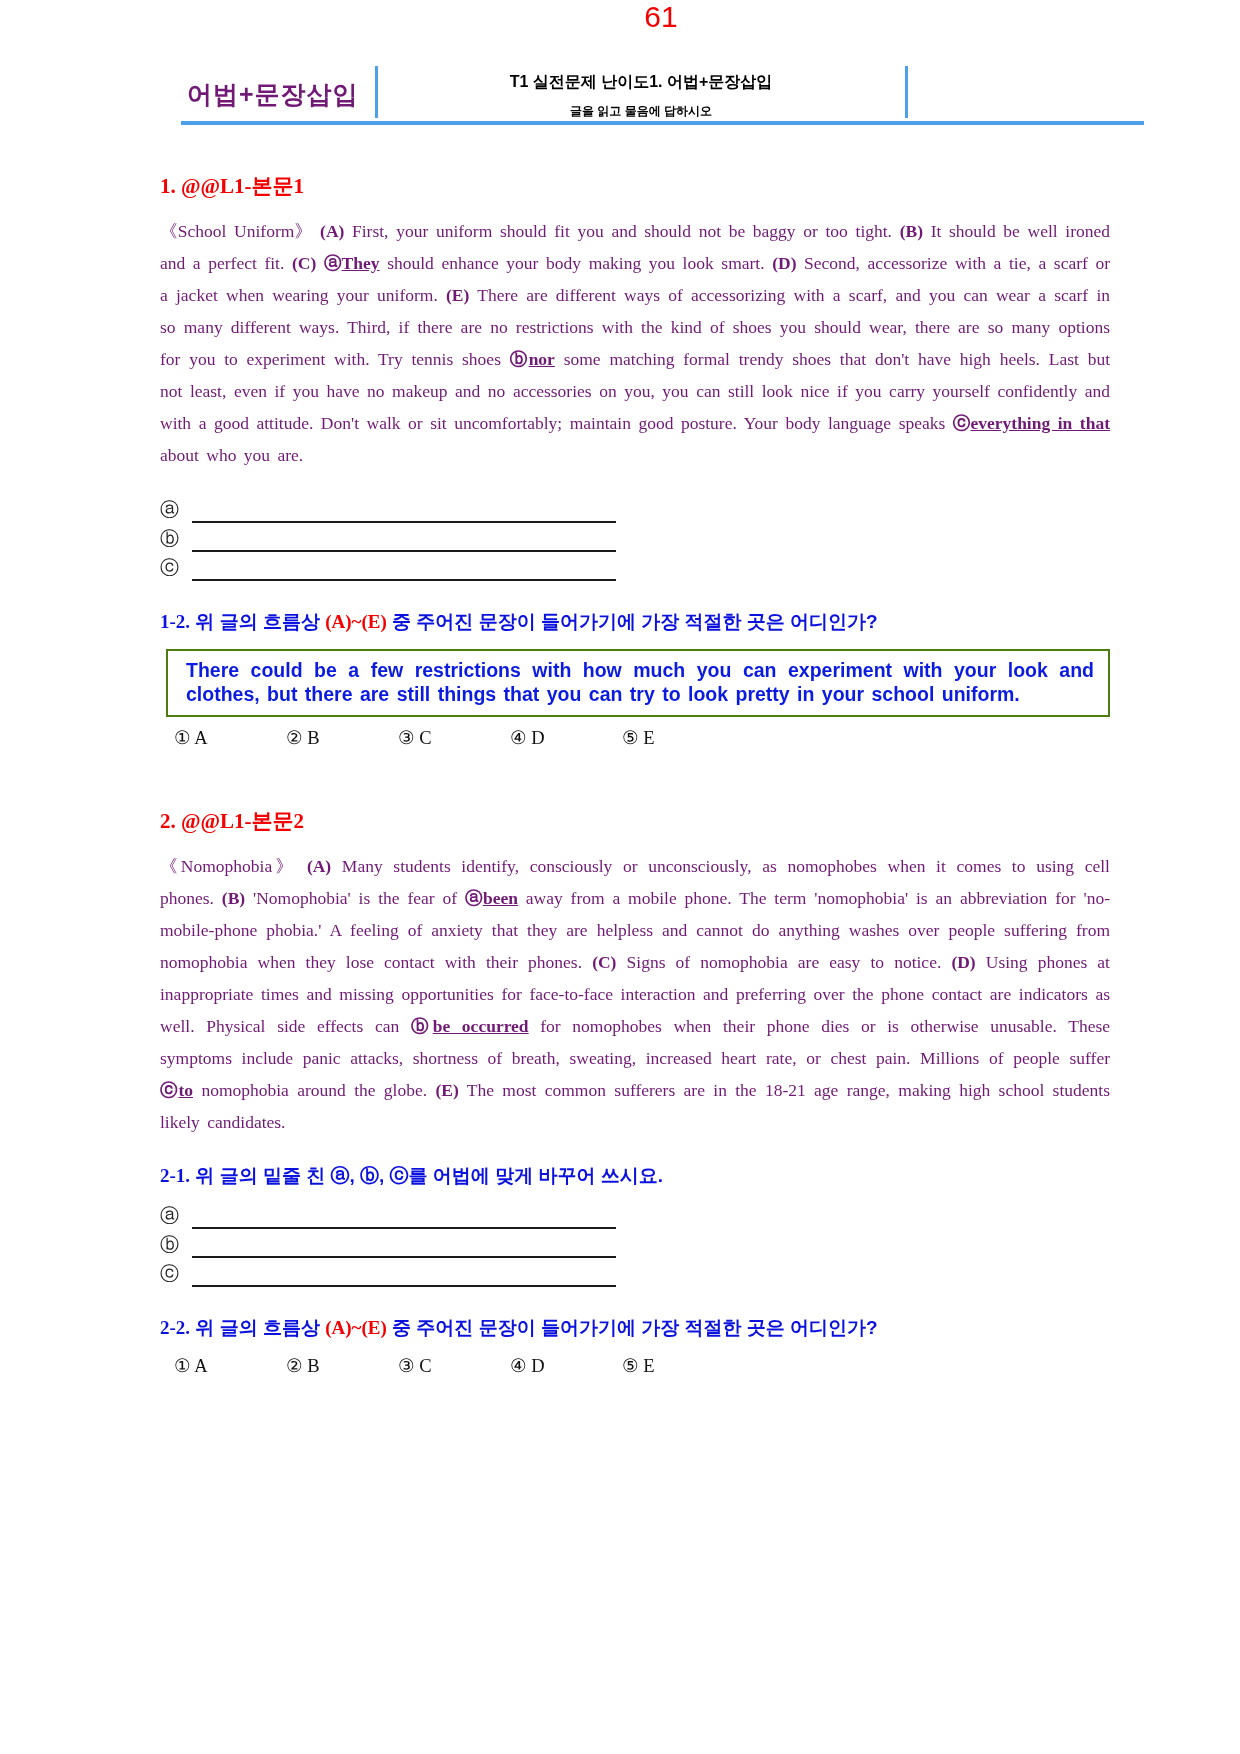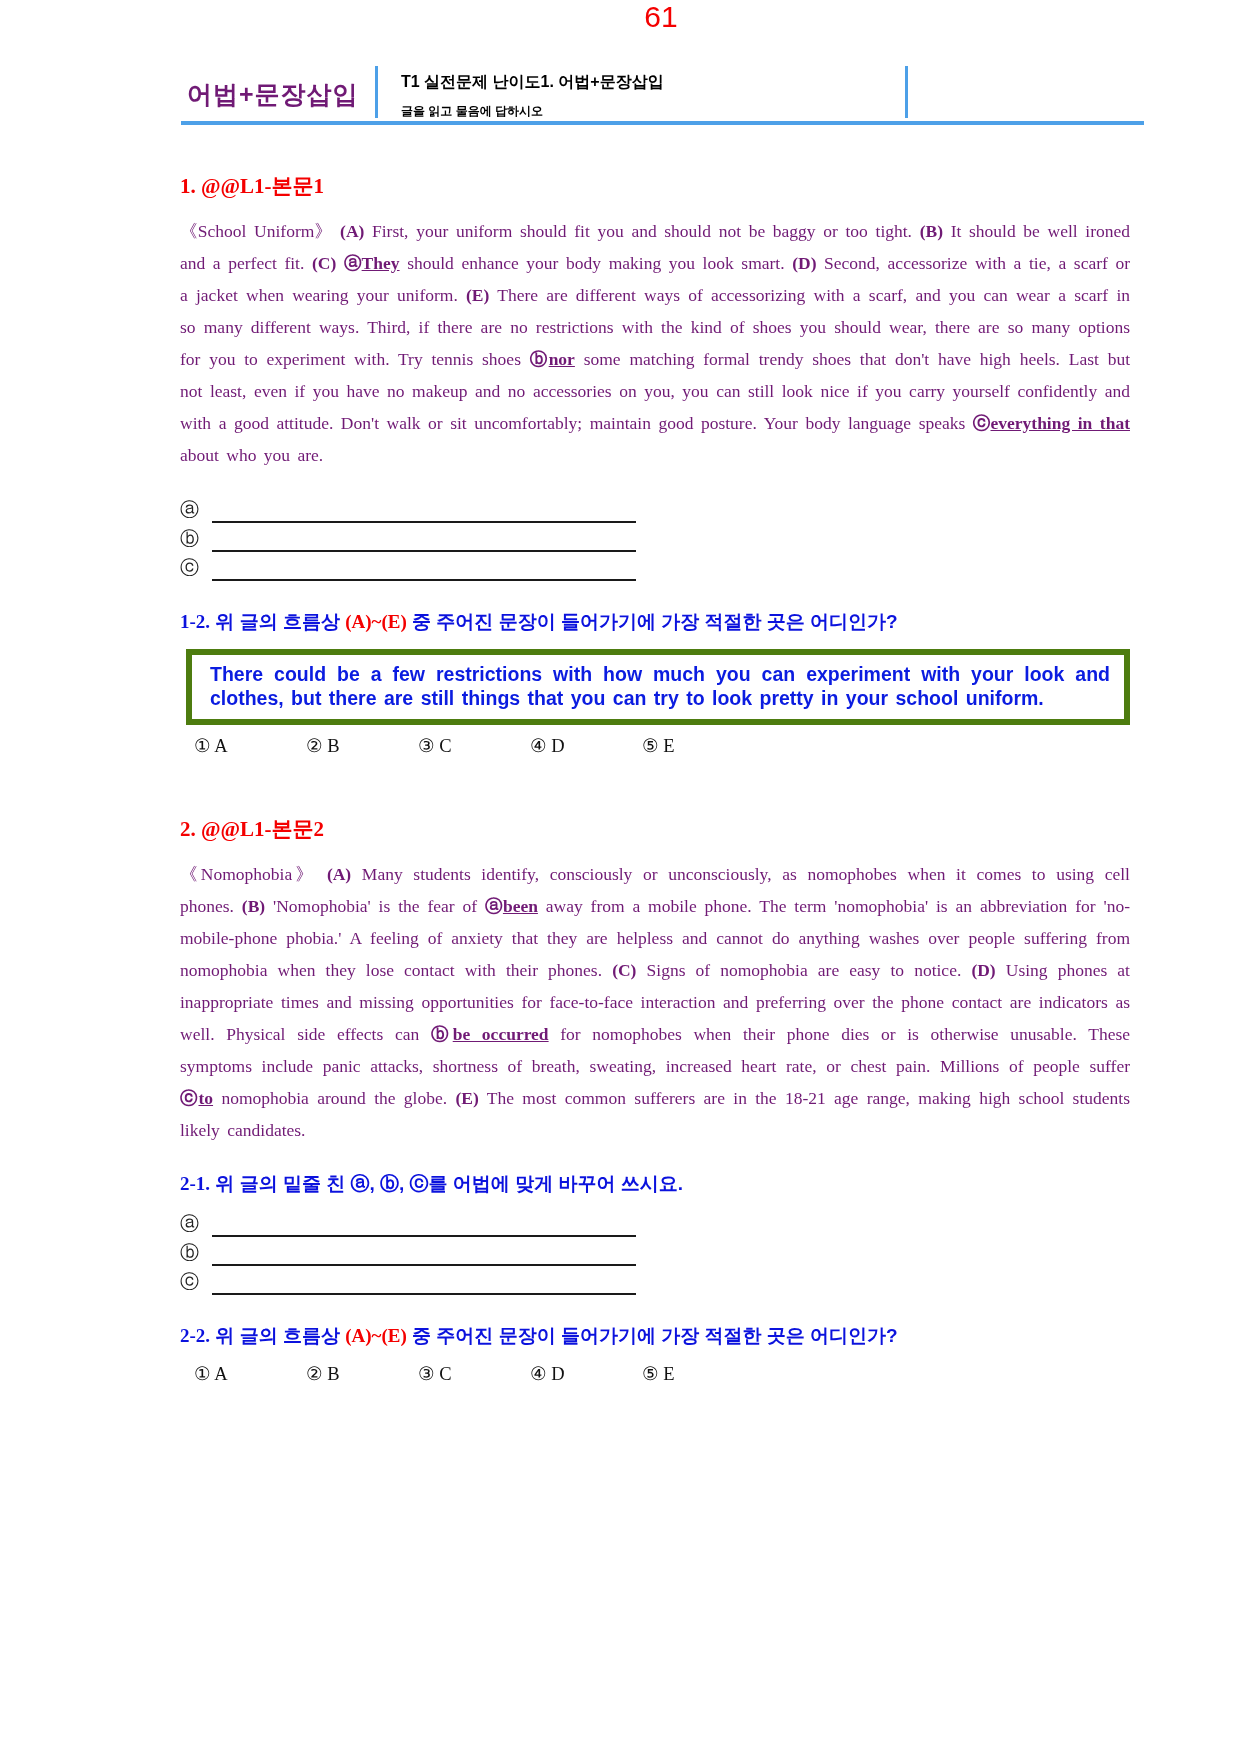--- a/index.html
+++ b/index.html
@@ -25,38 +25,39 @@
     font-size: 30px; color: #f40000;
   }
   .hdr-left {
     position: absolute; left: 146px; top: 78px;
     font-family: "Liberation Sans", sans-serif;
     font-weight: bold; font-size: 25px; color: #701a75;
     letter-spacing: 1px;
   }
   .hdr-center {
     position: absolute; left: 360px; top: 72px; width: 480px;
+    text-align: center;
     font-family: "Liberation Sans", sans-serif;
     font-weight: bold; color: #000;
   }
   .hdr-center .l1 { font-size: 16px; margin-bottom: 10px; }
   .hdr-center .l2 { font-size: 12px; }
   .vline {
     position: absolute; top: 66px; width: 3px; height: 52px;
     background: #4da0e8;
   }
   .vline.v1 { left: 334px; }
   .vline.v2 { left: 864px; }
   .hline-top {
     position: absolute; top: 121px; left: 140px; width: 963px; height: 4px;
     background: #4da0e8;
   }
 
   .sections {
-    position: absolute; left: 139px; top: 172px; width: 950px;
+    position: absolute; left: 119px; top: 172px; width: 950px;
   }
   .section { margin-bottom: 58px; }
   .sec-heading {
     font-size: 21px; font-weight: bold; color: #f40000;
     margin-bottom: 15px;
     font-family: "Liberation Serif", serif;
   }
   .passage {
     font-size: 17.5px; line-height: 32px;
     text-align: justify; word-spacing: 3px;
@@ -71,21 +72,21 @@
   }
   .blanks { margin-bottom: 26px; }
   .blank-row { height: 29px; font-size: 19px; }
   .blank-row .circ { display: inline-block; width: 22px; color: #222; }
   .blank-line {
     display: inline-block; width: 424px; height: 20px;
     border-bottom: 2px solid #1a1a1a;
     margin-left: 10px; vertical-align: bottom;
   }
   .sentence-box {
-    border: 6px solid #4d7c0f;
+    border: 2px solid #4d7c0f;
     margin: 0 0 10px 6px; width: 944px;
     padding: 7px 14px 9px 18px;
   }
   .sentence-box .boxtext {
     font-family: "Liberation Sans", sans-serif;
     font-weight: bold; font-size: 19.5px; line-height: 24px;
     color: #0b1ce0; text-align: justify; word-spacing: 2px;
   }
   .options { font-size: 18.5px; padding-left: 14px; }
   .option { display: inline-block; width: 112px; }

